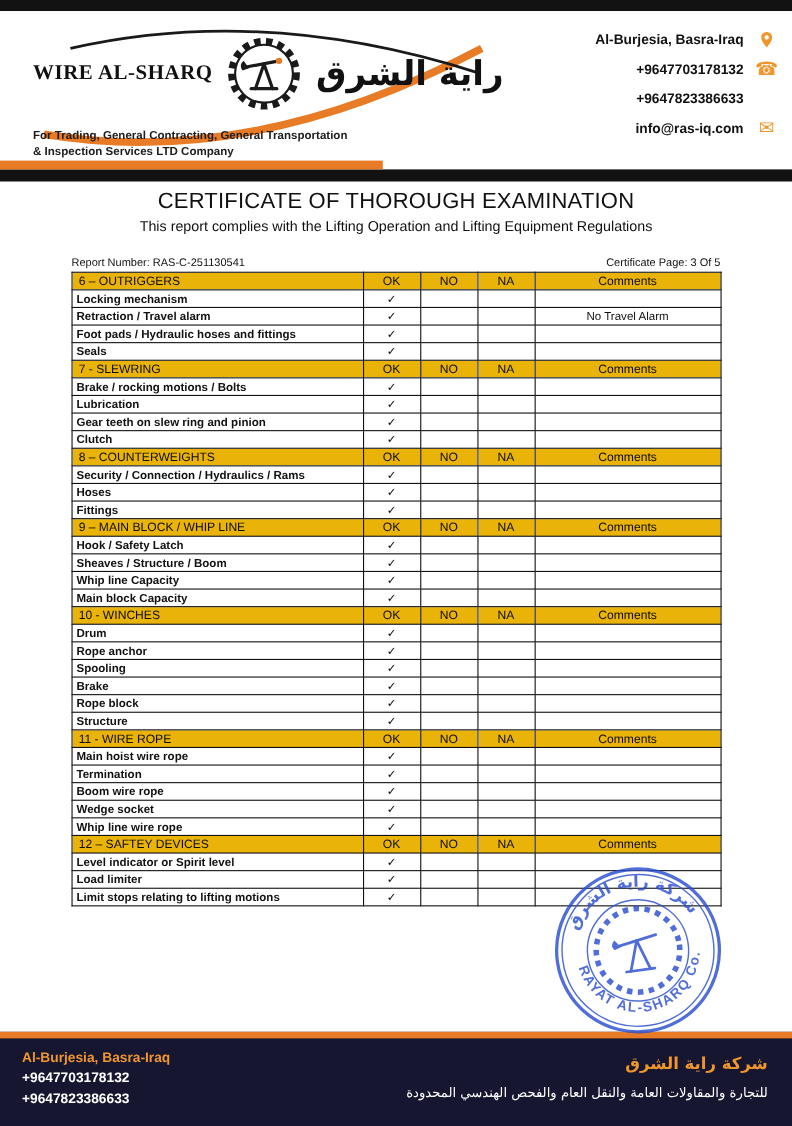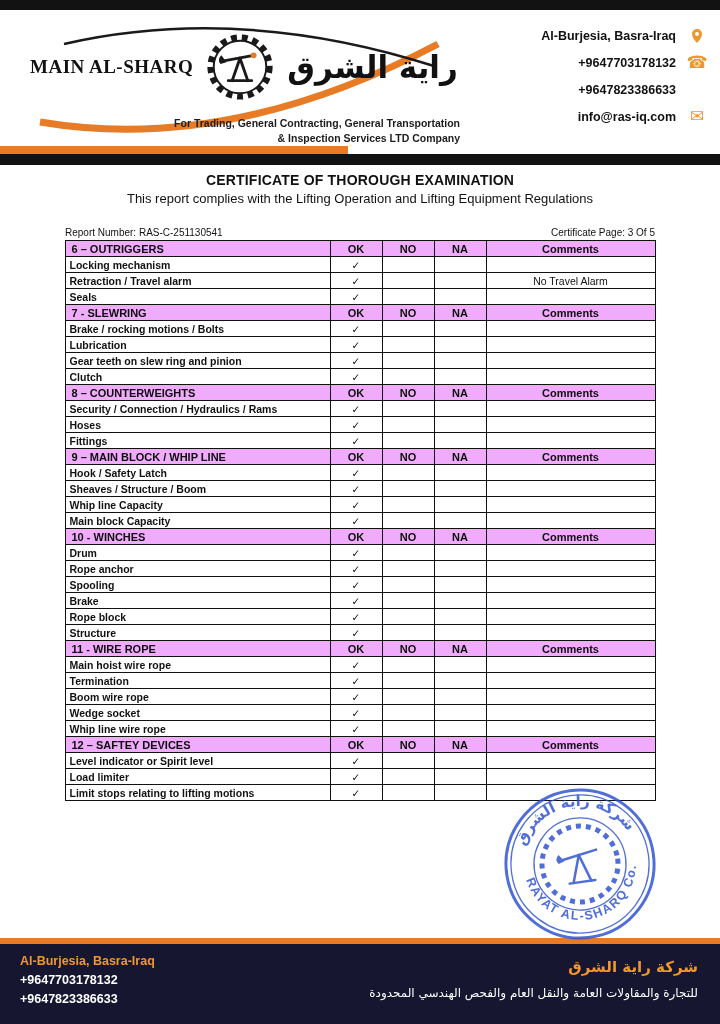--- a/index.html
+++ b/index.html
@@ -13,41 +13,41 @@
   }
   .topbar { height: 10px; background: #121212; }
 
   
   .header { display: flex; justify-content: space-between; height: 142px; padding: 4px 8px 0 30px; position: relative; }
   .logo-block { position: relative; width: 430px; padding-top: 16px; }
   .logo-swoosh { position: absolute; left: 0; top: 0; pointer-events: none; }
   .logo-row { display: flex; align-items: center; gap: 10px; position: relative; }
   .logo-en { font-family: "Liberation Serif", serif; font-weight: bold; font-size: 19px; letter-spacing: .5px; white-space: nowrap; }
   .logo-ar { font-family: "DejaVu Sans", sans-serif; font-weight: bold; font-size: 31px; white-space: nowrap; }
-  .tagline { font-size: 10.5px; font-weight: bold; color: #1c1c1c; text-align: right; margin-top: 12px; line-height: 1.4; position: relative; }
+  .tagline { font-size: 10.5px; font-weight: bold; color: #1c1c1c; text-align: left; margin-top: 12px; line-height: 1.4; position: relative; }
   .contact { display: flex; flex-direction: column; align-items: flex-end; gap: 8px; padding: 12px 6px 0 0; font-size: 12.5px; font-weight: bold; }
   .contact-line { display: flex; align-items: center; gap: 12px; height: 19px; }
   .cicon { width: 18px; height: 18px; display: inline-flex; align-items: center; justify-content: center; color: #F0962E; font-size: 17px; }
   .cicon svg { width: 16px; height: 16px; }
   .cicon.empty { visibility: hidden; }
 
   
   .rule-wrap { position: relative; margin-top: 2px; }
   .rule-orange { position: absolute; left: 0; top: -8px; width: 348px; height: 8px; background: #E87B25; }
   .rule-black { height: 11px; background: #121212; }
 
   
-  .doc-title { text-align: center; font-size: 14px; font-weight: bold; margin-top: 7px; letter-spacing: .2px; }
+  .doc-title { text-align: center; font-size: 20px; font-weight: normal; margin-top: 7px; letter-spacing: .2px; }
   .doc-subtitle { text-align: center; font-size: 13px; margin-top: 3px; }
   .meta-row { width: 590px; margin: 21px auto 2px auto; display: flex; justify-content: space-between; font-size: 10px; }
 
   
   table.checklist { width: 590px; margin: 0 auto; border-collapse: collapse; table-layout: fixed; }
   table.checklist td { border: 1.2px solid #111; height: 16px; padding: 0 4px; font-size: 10.5px; overflow: hidden; white-space: nowrap; }
-  tr.sec td { background: #f0abfc; font-weight: bold; font-size: 11px; text-align: center; color: #0d0d0d; }
+  tr.sec td { background: #eab308; font-weight: normal; font-size: 11px; text-align: center; color: #0d0d0d; }
   tr.sec td.label { text-align: left; padding-left: 6px; }
   td.label { font-weight: bold; text-align: left; padding-left: 6px; }
   td.mark { text-align: center; font-family: "DejaVu Sans", sans-serif; font-size: 11px; }
   td.comment { text-align: center; font-size: 9.5px; font-weight: normal; }
 
   
   .stamp { position: absolute; left: 500px; top: 784px; width: 160px; height: 160px; opacity: .82; z-index: 5; }
   .stamp svg { transform: rotate(-8deg); }
 
   
@@ -64,21 +64,21 @@
 
 <div class="topbar"></div>
 
 <div class="header">
   <div class="logo-block">
     <svg class="logo-swoosh" width="430" height="140" viewBox="0 0 430 140">
       <path d="M 10 108 Q 200 140 408 30" stroke="#E87B25" stroke-width="7" fill="none"></path>
       <path d="M 34 30 Q 210 -10 404 52" stroke="#1a1a1a" stroke-width="2.5" fill="none"></path>
     </svg>
     <div class="logo-row">
-      <span class="logo-en">MAIN AL-SHARQ</span>
+      <span class="logo-en">WIRE AL-SHARQ</span>
       <span style="display:inline-flex">
         <svg viewBox="0 0 76 76" width="74" height="74">
           <circle cx="38" cy="38" r="30" fill="none" stroke="#1a1a1a" stroke-width="7" stroke-dasharray="6 5"></circle>
           <circle cx="38" cy="38" r="27" fill="#ffffff" stroke="#1a1a1a" stroke-width="2"></circle>
           <g stroke="#1a1a1a" stroke-width="3" fill="none" stroke-linecap="round">
             <path d="M20 32 L52 26"></path>
             <path d="M38 29 L30 52"></path>
             <path d="M38 29 L46 52"></path>
             <path d="M26 52 L50 52"></path>
           </g>
@@ -153,20 +153,27 @@
         <td class="mark"></td>
         <td class="mark"></td>
         <td class="comment"></td>
       </tr>
       <tr>
         <td class="label">Retraction / Travel alarm</td>
         <td class="mark">✓</td>
         <td class="mark"></td>
         <td class="mark"></td>
         <td class="comment">No Travel Alarm</td>
+      </tr>
+      <tr>
+        <td class="label">Foot pads / Hydraulic hoses and fittings</td>
+        <td class="mark">✓</td>
+        <td class="mark"></td>
+        <td class="mark"></td>
+        <td class="comment"></td>
       </tr>
       <tr>
         <td class="label">Seals</td>
         <td class="mark">✓</td>
         <td class="mark"></td>
         <td class="mark"></td>
         <td class="comment"></td>
       </tr>
       <tr class="sec">
         <td class="label">7 - SLEWRING</td>

